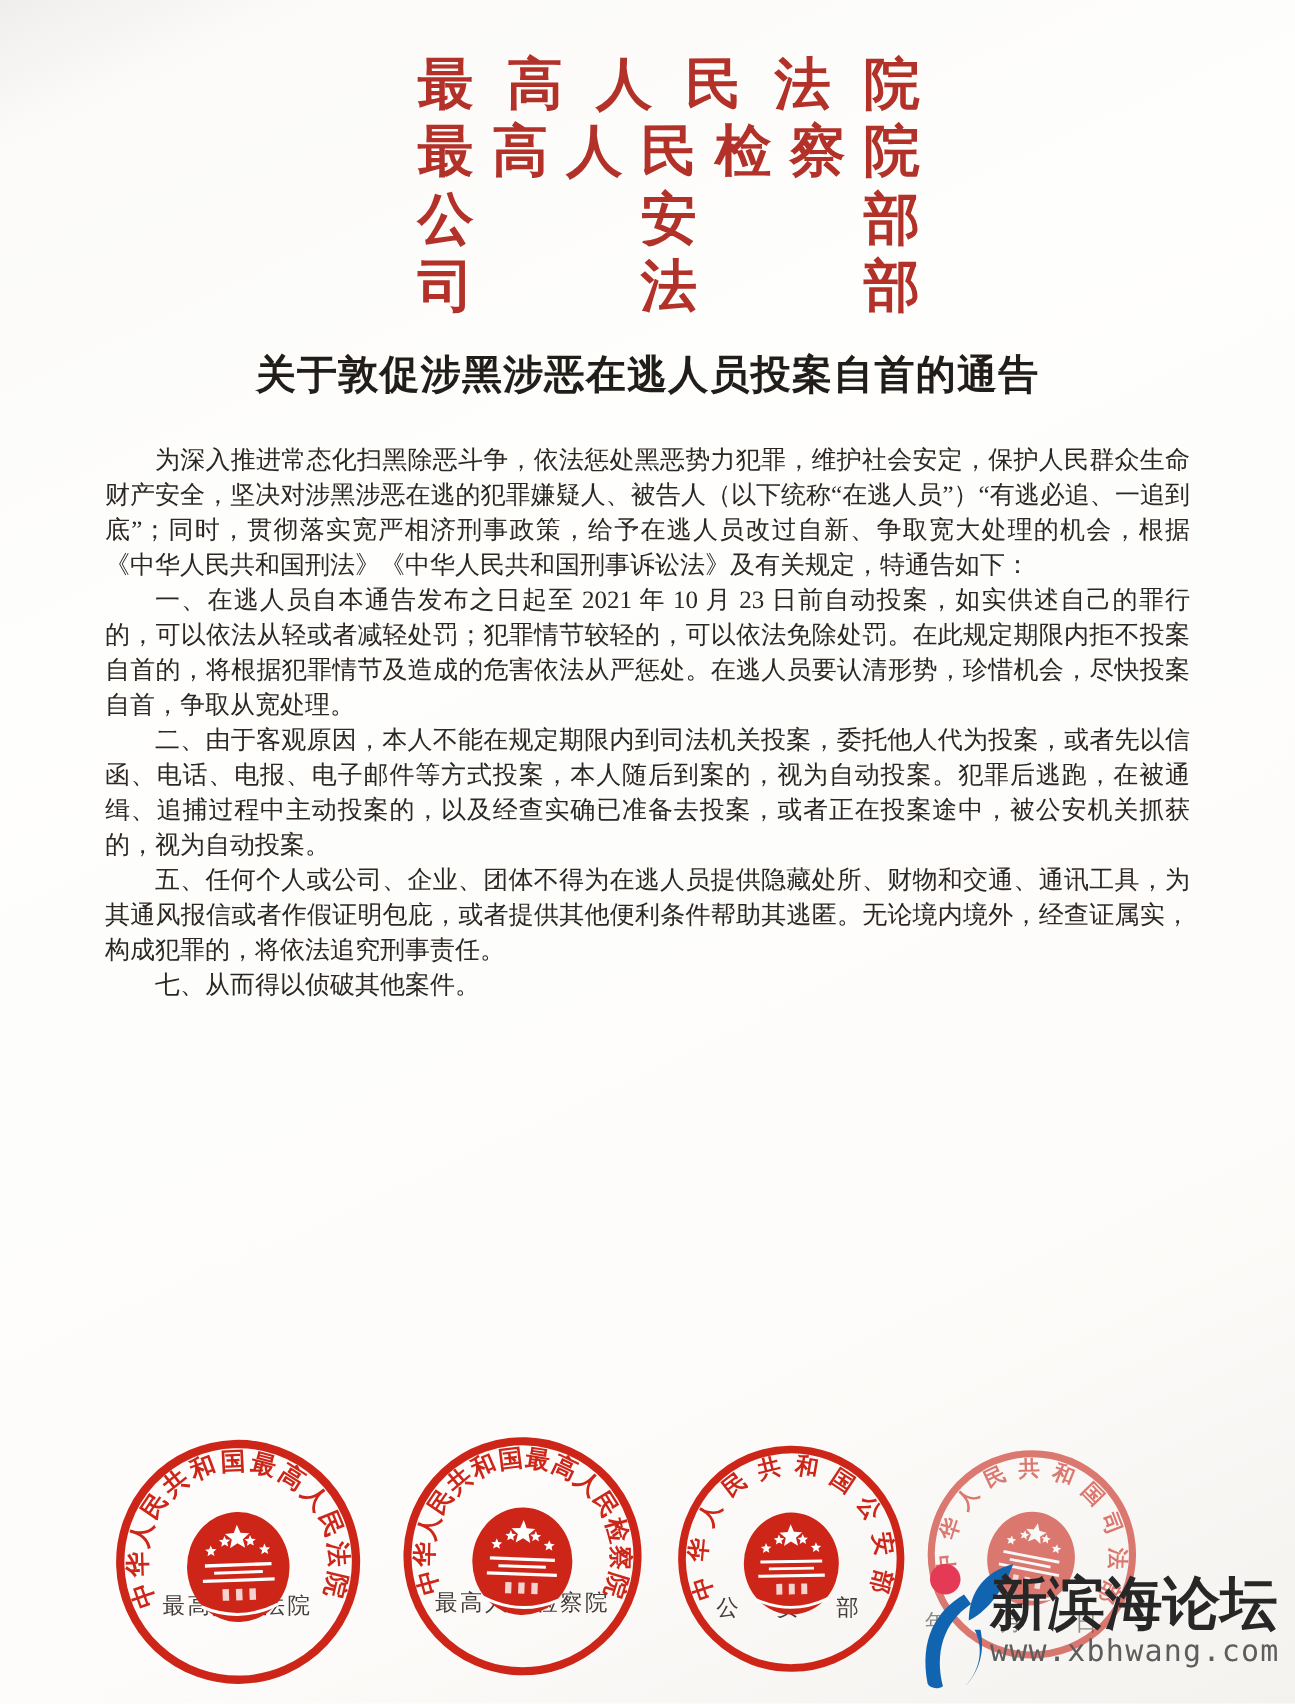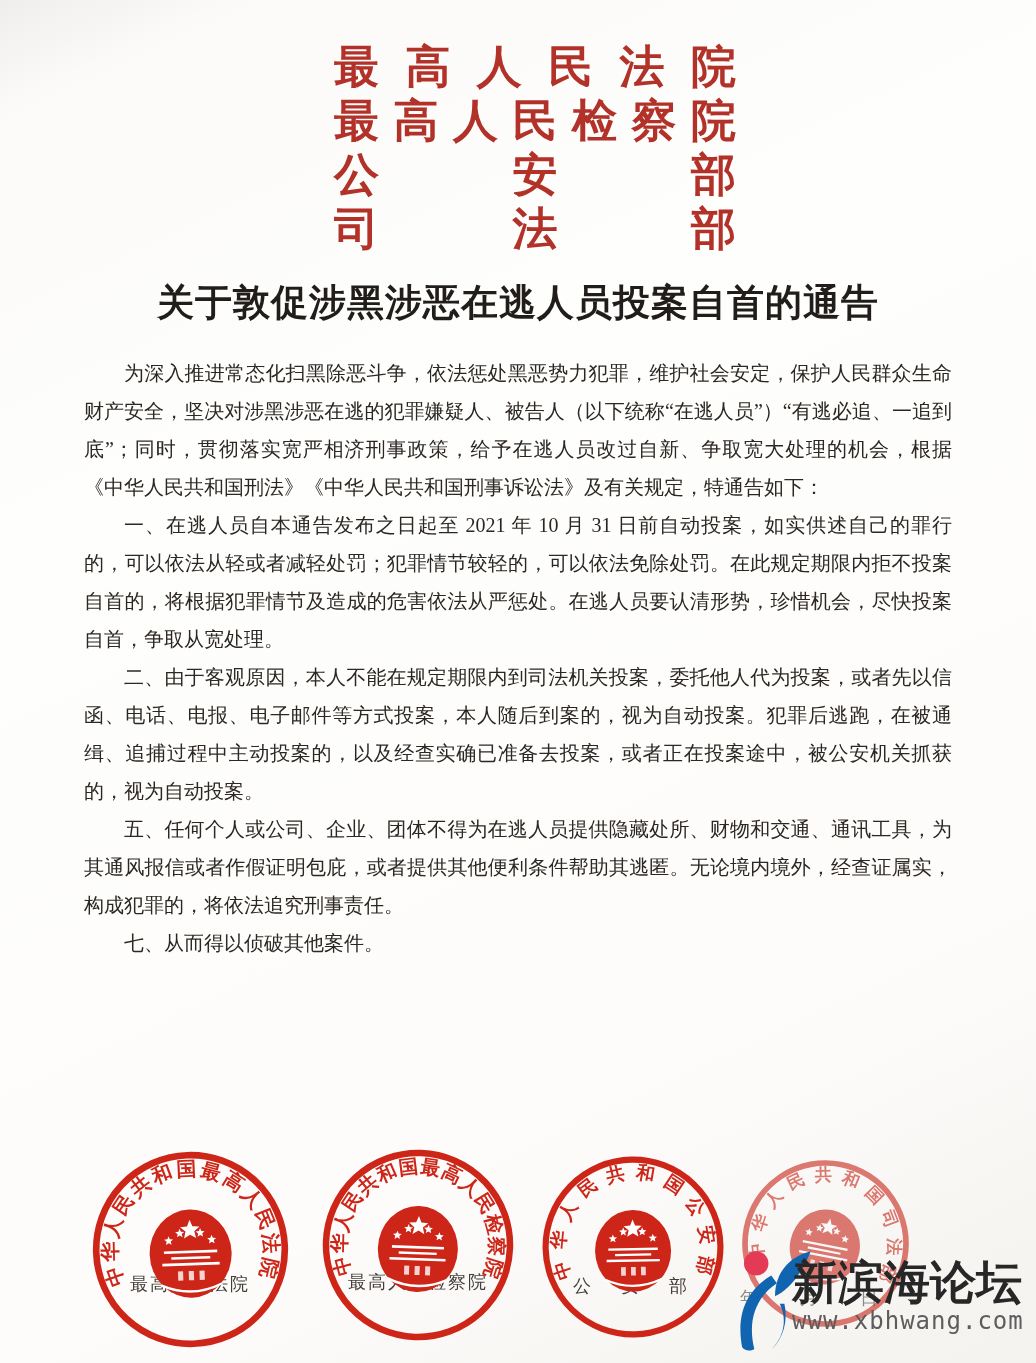--- a/index.html
+++ b/index.html
@@ -19,30 +19,30 @@
   .h-line{
     width:402px;margin:0 auto;height:54px;
     display:flex;justify-content:space-between;align-items:center;
     transform:translateX(17px);
     font-size:45px;font-weight:700;color:#b23229;
     letter-spacing:0;
   }
   
   .doc-title{
     position:absolute;top:278px;left:0;right:0;margin:0;
-    text-align:center;font-size:37px;font-weight:700;color:#211d1a;
+    text-align:center;font-size:32px;font-weight:700;color:#211d1a;
     letter-spacing:1px;
   }
   
   .doc-body{
     position:absolute;top:354px;left:84px;right:84px;
   }
   .doc-body p{
     margin:0;text-indent:2em;
-    font-size:20px;line-height:38px;
+    font-size:20px;line-height:28px;
     text-align:justify;color:#2c2723;
   }
   
   .seal-row{
     position:absolute;top:1142px;left:0;right:0;height:221px;
   }
   .seal{
     position:absolute;z-index:2;
   }
   .seal svg{display:block;mix-blend-mode:multiply;}
@@ -105,21 +105,21 @@
         <span>司</span>
         <span>法</span>
         <span>部</span>
       </div>
   </header>
 
   <h1 class="doc-title">关于敦促涉黑涉恶在逃人员投案自首的通告</h1>
 
   <main class="doc-body">
     <p>为深入推进常态化扫黑除恶斗争，依法惩处黑恶势力犯罪，维护社会安定，保护人民群众生命财产安全，坚决对涉黑涉恶在逃的犯罪嫌疑人、被告人（以下统称“在逃人员”）“有逃必追、一追到底”；同时，贯彻落实宽严相济刑事政策，给予在逃人员改过自新、争取宽大处理的机会，根据《中华人民共和国刑法》《中华人民共和国刑事诉讼法》及有关规定，特通告如下：</p>
-    <p>一、在逃人员自本通告发布之日起至 2021 年 10 月 31 日前自动投案，如实供述自己的罪行的，可以依法从轻或者减轻处罚；犯罪情节较轻的，可以依法免除处罚。在此规定期限内拒不投案自首的，将根据犯罪情节及造成的危害依法从严惩处。在逃人员要认清形势，珍惜机会，尽快投案自首，争取从宽处理。</p>
+    <p>一、在逃人员自本通告发布之日起至 2021 年 10 月 23 日前自动投案，如实供述自己的罪行的，可以依法从轻或者减轻处罚；犯罪情节较轻的，可以依法免除处罚。在此规定期限内拒不投案自首的，将根据犯罪情节及造成的危害依法从严惩处。在逃人员要认清形势，珍惜机会，尽快投案自首，争取从宽处理。</p>
     <p>二、由于客观原因，本人不能在规定期限内到司法机关投案，委托他人代为投案，或者先以信函、电话、电报、电子邮件等方式投案，本人随后到案的，视为自动投案。犯罪后逃跑，在被通缉、追捕过程中主动投案的，以及经查实确已准备去投案，或者正在投案途中，被公安机关抓获的，视为自动投案。</p>
     <p>五、任何个人或公司、企业、团体不得为在逃人员提供隐藏处所、财物和交通、通讯工具，为其通风报信或者作假证明包庇，或者提供其他便利条件帮助其逃匿。无论境内境外，经查证属实，构成犯罪的，将依法追究刑事责任。</p>
     <p>七、从而得以侦破其他案件。</p>
   </main>
 
   <section class="seal-row">
     <span class="seal-signature sig-0">最高人民法院</span>
     <span class="seal-signature sig-1">最高人民检察院</span>
     <span class="seal-signature sig-2">公　安　部</span>
     <span class="seal-signature sig-3">年　月　日</span>

